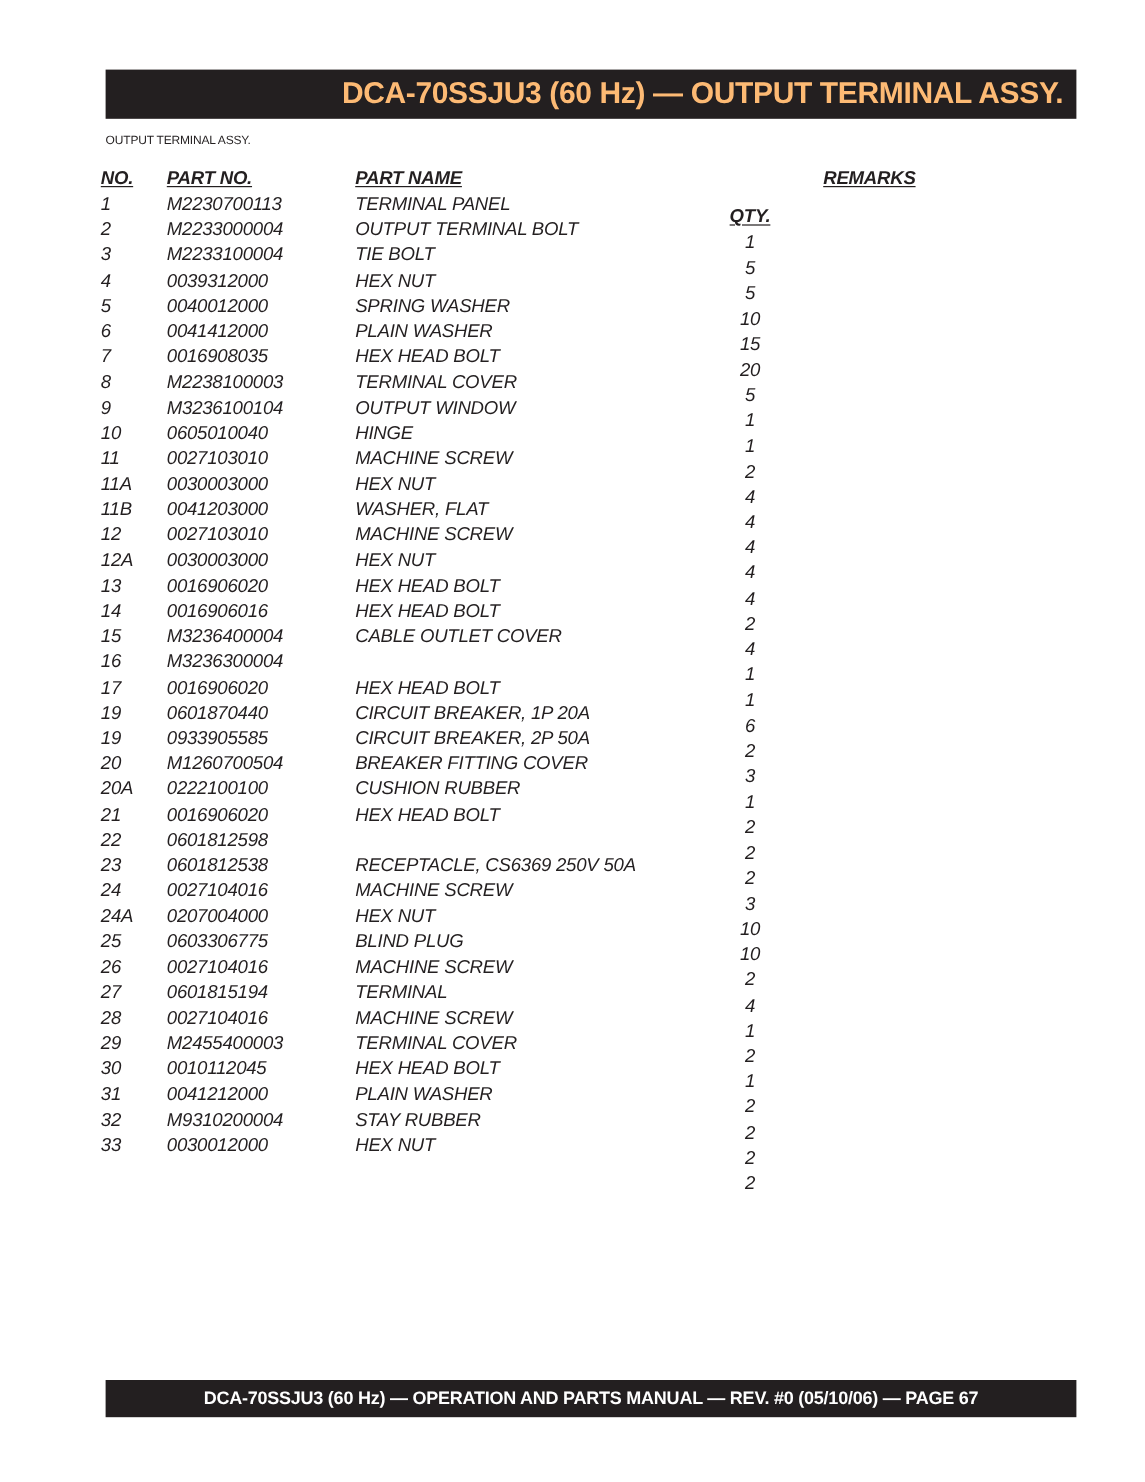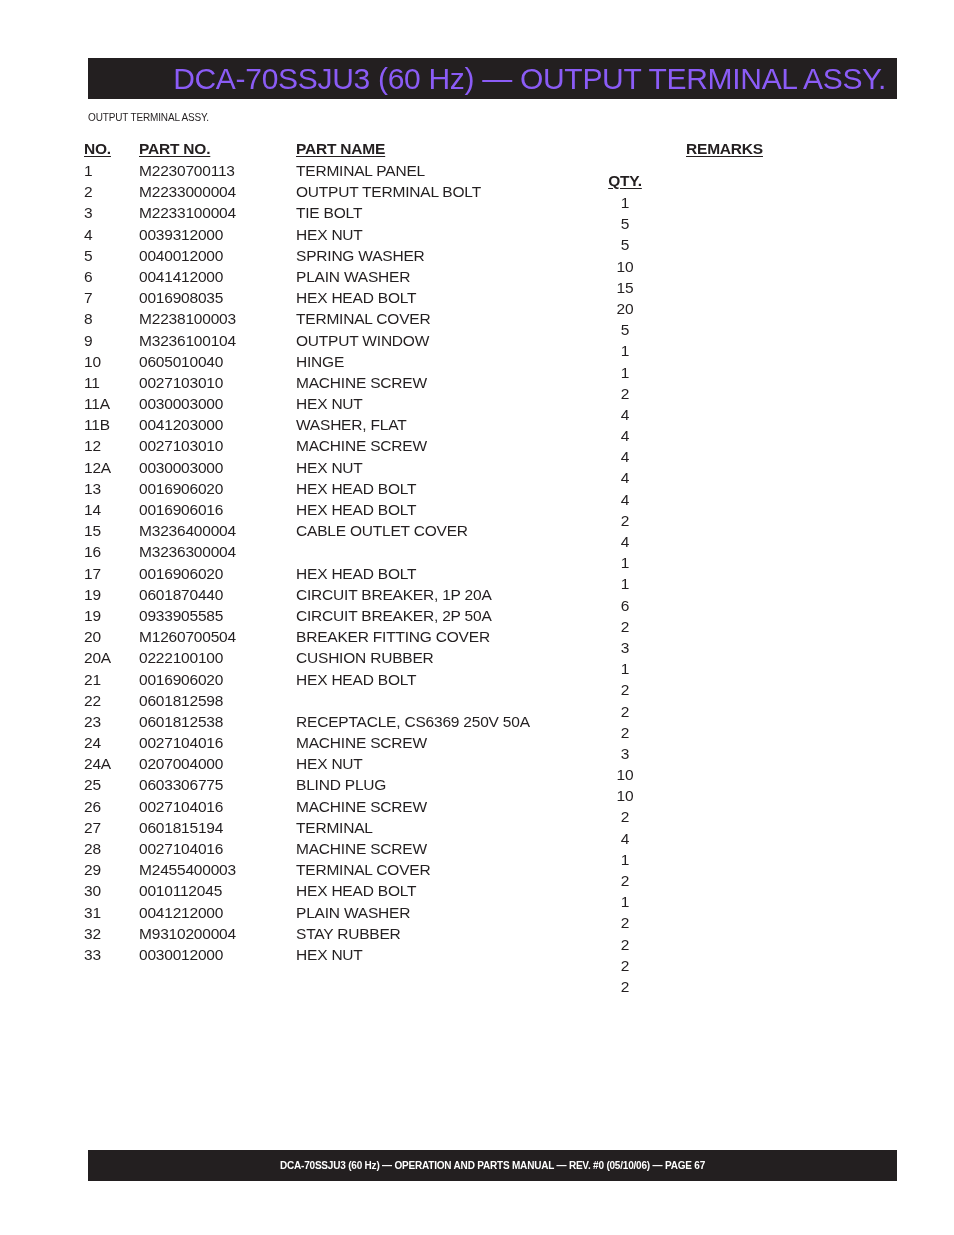--- a/index.html
+++ b/index.html
@@ -29,23 +29,23 @@
     left: 88px;
     top: 58px;
     width: 809px;
     height: 41px;
     background: #231f20;
     display: flex;
     align-items: center;
     justify-content: flex-end;
   }
   .title-bar-text {
-    color: #8b5cf6;
-    font-size: 30px;
-    font-weight: normal;
+    color: #fdba74;
+    font-size: 25px;
+    font-weight: bold;
     letter-spacing: -0.3px;
     padding-right: 11px;
     white-space: nowrap;
   }
 
   
   .section-title {
     position: absolute;
     left: 88px;
     top: 112px;
@@ -53,20 +53,21 @@
     letter-spacing: -0.15px;
     white-space: nowrap;
   }
 
   
   .parts-table {
     position: absolute;
     left: 0;
     top: 139px;
     width: 954px;
+    font-style: italic;
   }
   .row {
     position: relative;
     height: 21.2px;
     width: 954px;
   }
   .row > span {
     position: absolute;
     font-size: 15.5px;
     letter-spacing: -0.2px;
@@ -95,21 +96,21 @@
     top: 1150px;
     width: 809px;
     height: 31px;
     background: #231f20;
     display: flex;
     align-items: center;
     justify-content: center;
   }
   .footer-bar-text {
     color: #ffffff;
-    font-size: 10px;
+    font-size: 15px;
     font-weight: bold;
     letter-spacing: -0.2px;
     white-space: nowrap;
   }
 </style>
 </head>
 <body>
 
 <div class="page">
 

